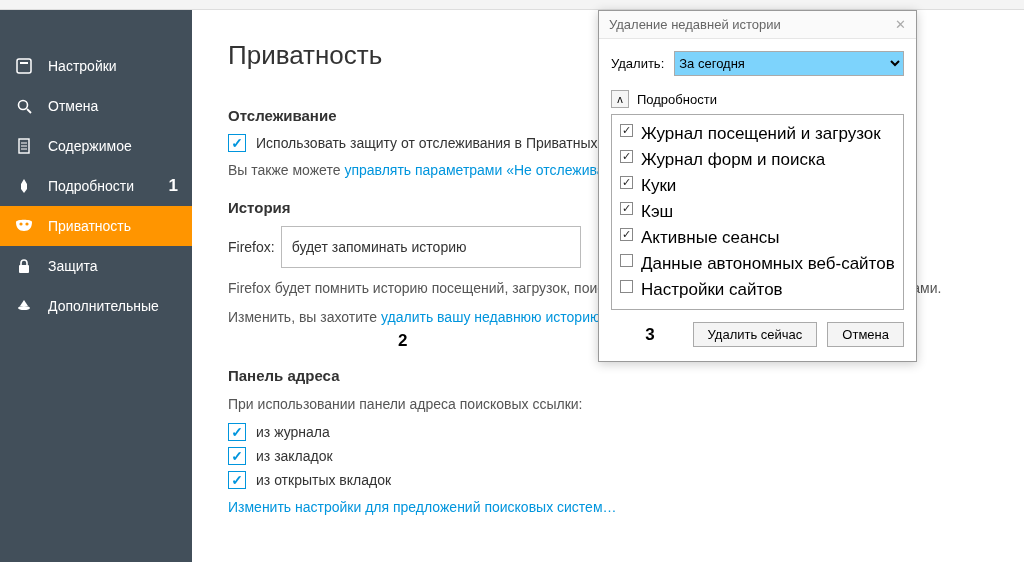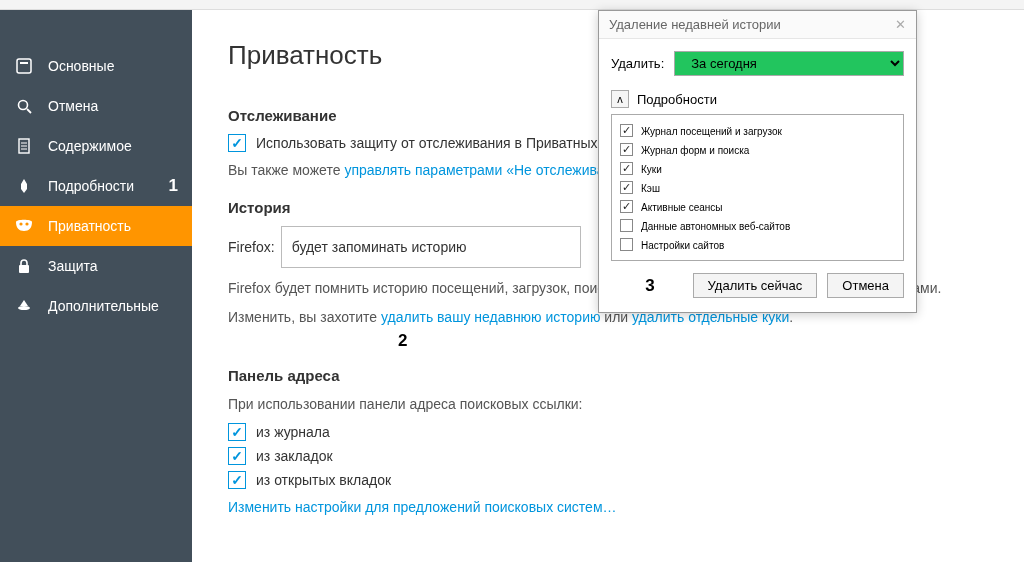--- a/index.html
+++ b/index.html
@@ -32,26 +32,26 @@
 
 .ann-2 { color: #000; font-weight: 700; font-size: 17px; margin-left: 170px; line-height: 1; margin-top: -4px; }
 
 
 .dialog { position: absolute; top: 10px; left: 598px; width: 319px; background: #fff; border: 1px solid #999; box-shadow: 0 2px 10px rgba(0,0,0,.2); }
 .dlg-title { display: flex; align-items: center; justify-content: space-between; padding: 6px 10px; font-size: 13px; color: #666; border-bottom: 1px solid #e6e6e6; background: #fafafa; }
 .dlg-title .close { color: #aaa; font-size: 13px; cursor: pointer; }
 .dlg-body { padding: 12px 12px 14px 12px; }
 .dlg-row1 { display: flex; align-items: center; margin-bottom: 14px; }
 .dlg-row1 label { font-size: 13px; margin-right: 10px; }
-.dlg-row1 select { flex: 1; border: 1px solid #aaa; padding: 3px 12px; font-size: 13px; background: #22c55e; }
+.dlg-row1 select { flex: 1; border: 1px solid #aaa; padding: 3px 0; font-size: 13px; background: #7dd3fc; }
 .details-toggle { display: flex; align-items: center; margin-bottom: 6px; }
 .details-toggle .arrow { width: 18px; height: 18px; border: 1px solid #aaa; display: inline-flex; align-items: center; justify-content: center; margin-right: 8px; font-size: 11px; background: #f6f6f6; }
 .details-toggle .txt { font-size: 13px; }
 .checklist { border: 1px solid #aaa; padding: 6px 8px; }
-.checklist .item { display: flex; align-items: flex-end; font-size: 10px; padding: 3px 0; }
+.checklist .item { display: flex; align-items: flex-start; font-size: 17px; padding: 3px 0; }
 .checklist .box { width: 13px; height: 13px; border: 1px solid #888; margin-right: 8px; display: inline-flex; align-items: center; justify-content: center; font-size: 11px; background: #fff; }
 .checklist .box.checked::after { content: "✓"; color: #222; font-size: 11px; line-height: 1; }
 .dlg-buttons { display: flex; justify-content: flex-end; gap: 10px; margin-top: 12px; align-items: center; }
 .dlg-buttons button { border: 1px solid #aaa; background: #f4f4f4; padding: 4px 14px; font-size: 13px; cursor: pointer; }
 .ann-3 { color: #000; font-weight: 700; font-size: 17px; margin-right: 28px; }
 
 svg { display: block; }
 </style>
 </head>
 <body>
@@ -60,21 +60,21 @@
 
 <div class="layout">
   <div class="sidebar">
     <div class="sidebar-item">
       <span class="icon">
           <svg width="16" height="16" viewBox="0 0 16 16">
             <rect x="1" y="1" width="14" height="14" rx="2" fill="none" stroke="#fff" stroke-width="1.5"></rect>
             <rect x="4" y="4" width="8" height="2" fill="#fff"></rect>
           </svg>
         </span>
-      <span class="label">Основные</span>
+      <span class="label">Настройки</span>
     </div>
     <div class="sidebar-item">
       <span class="icon">
           <svg width="16" height="16" viewBox="0 0 16 16">
             <circle cx="7" cy="7" r="4.5" fill="none" stroke="#fff" stroke-width="1.6"></circle>
             <line x1="11" y1="11" x2="15" y2="15" stroke="#fff" stroke-width="1.8"></line>
           </svg>
         </span>
       <span class="label">Отмена</span>
     </div>

